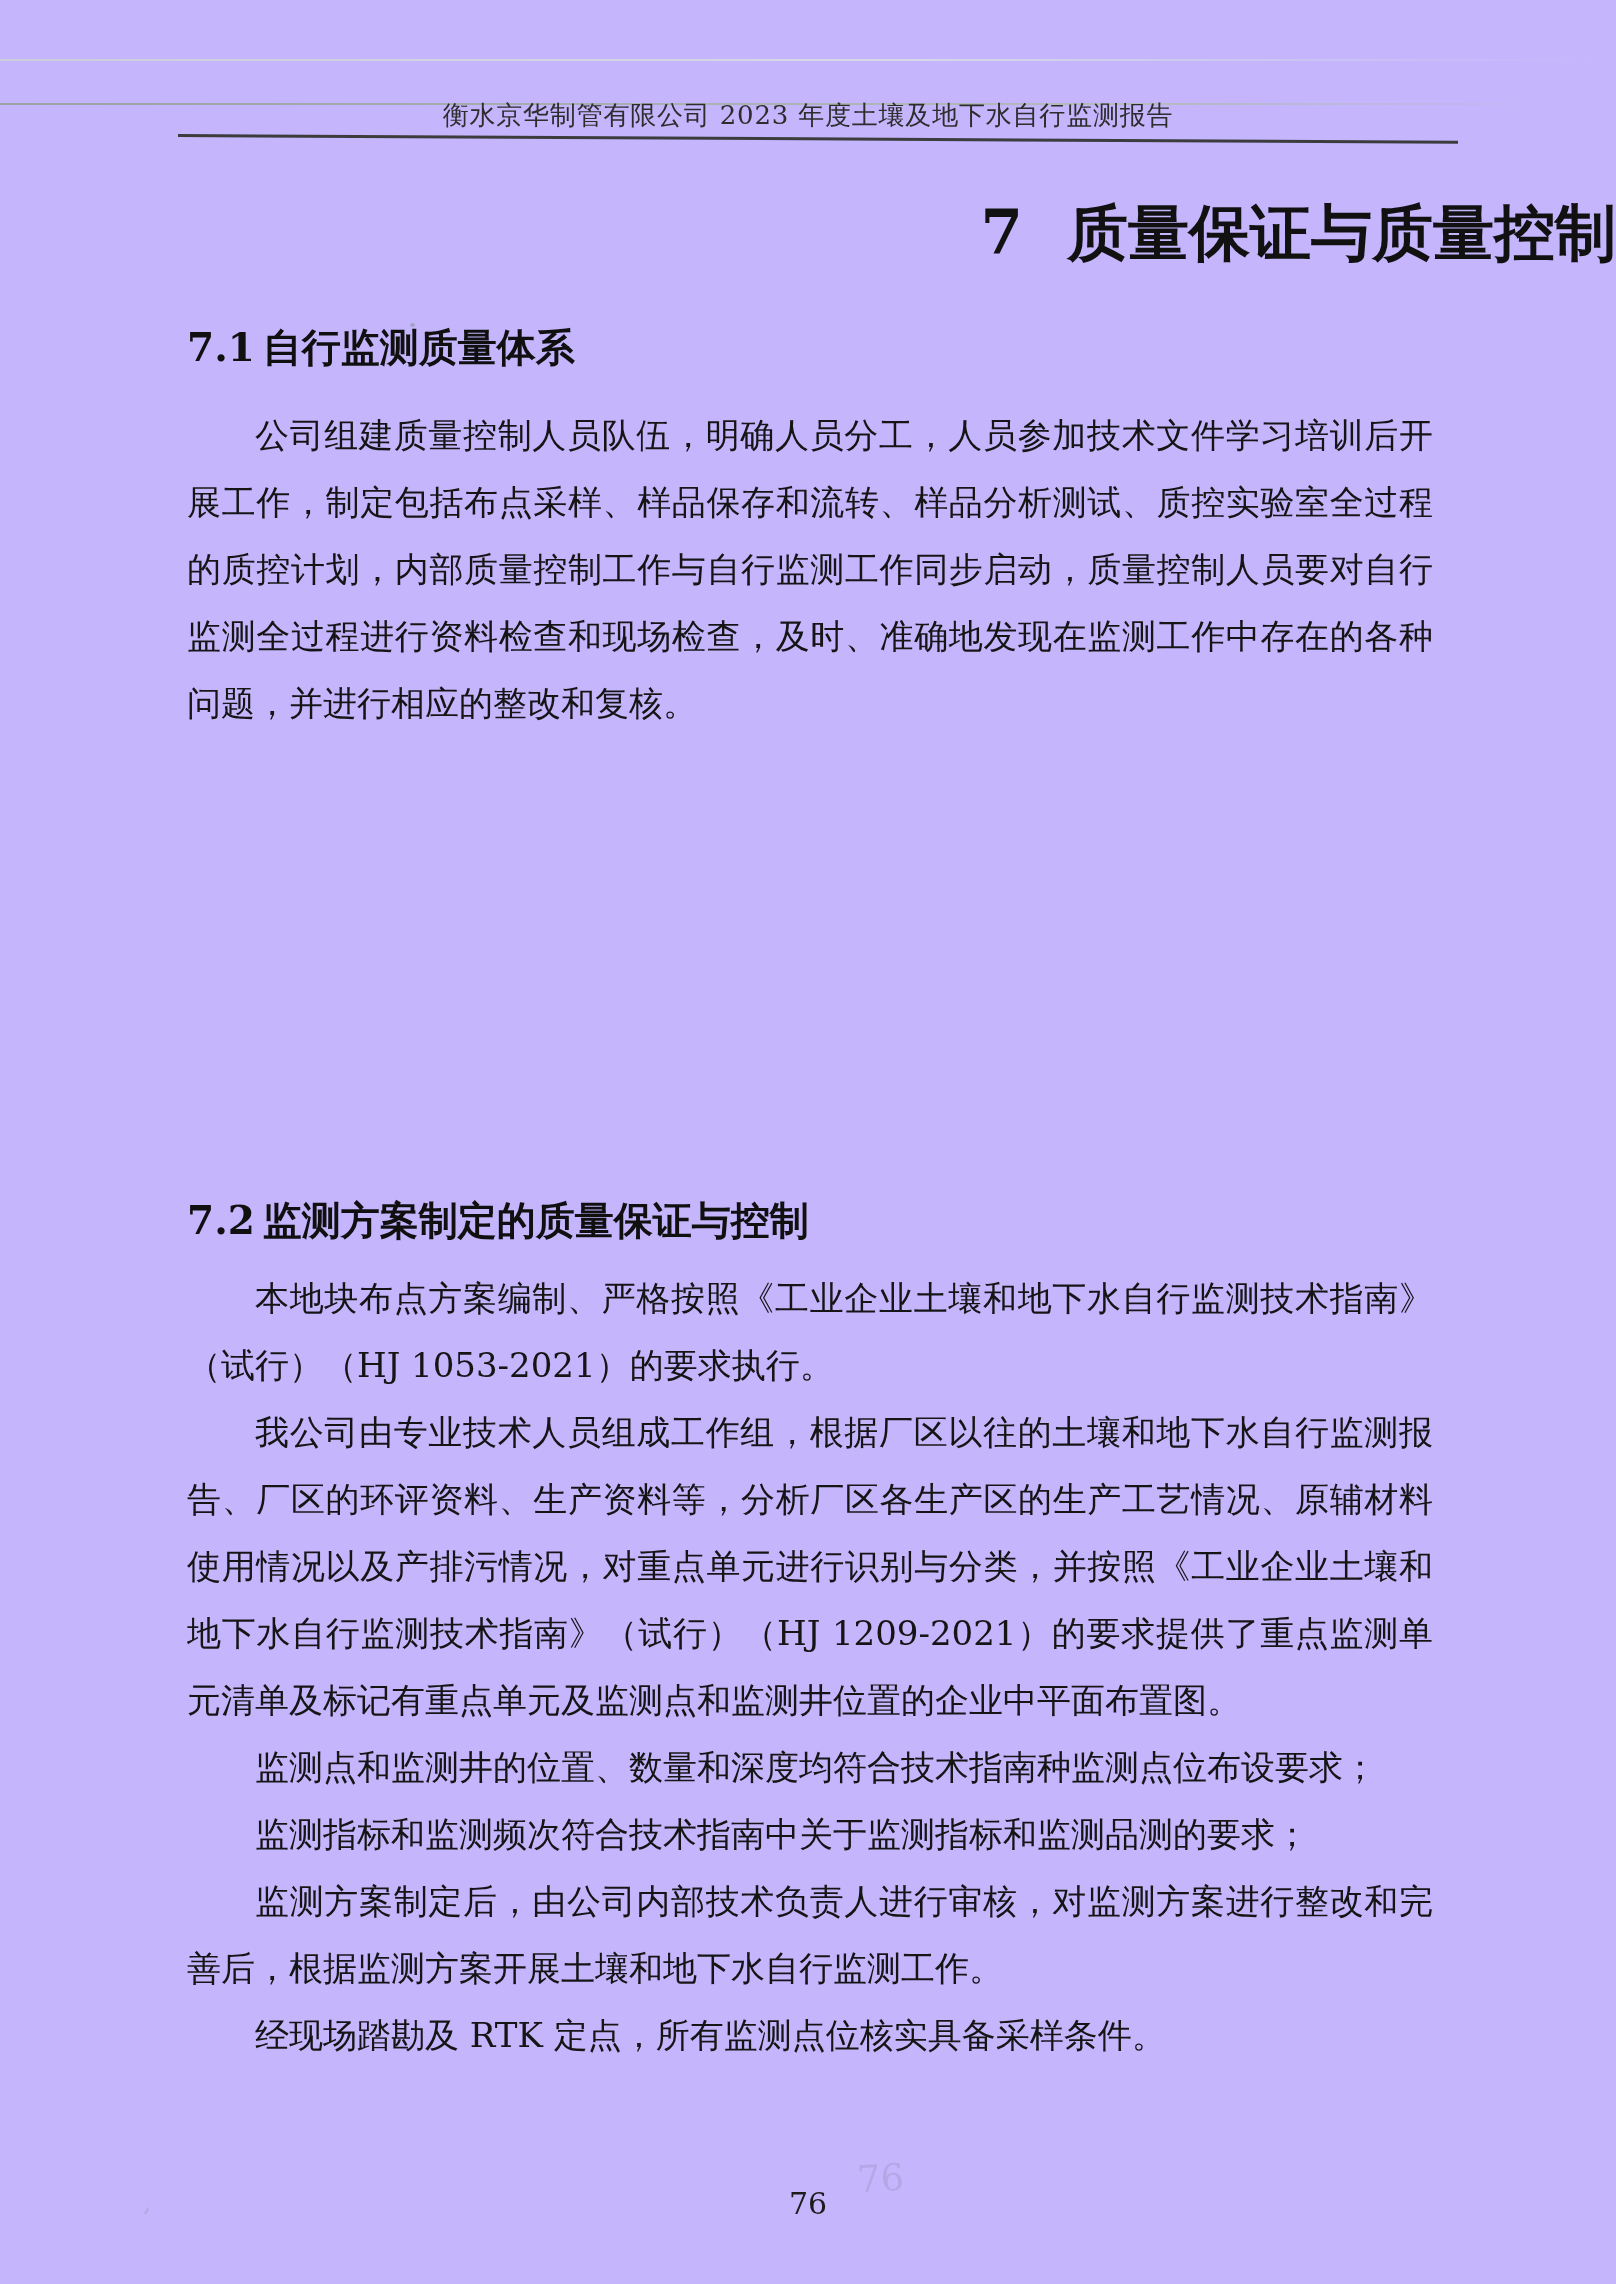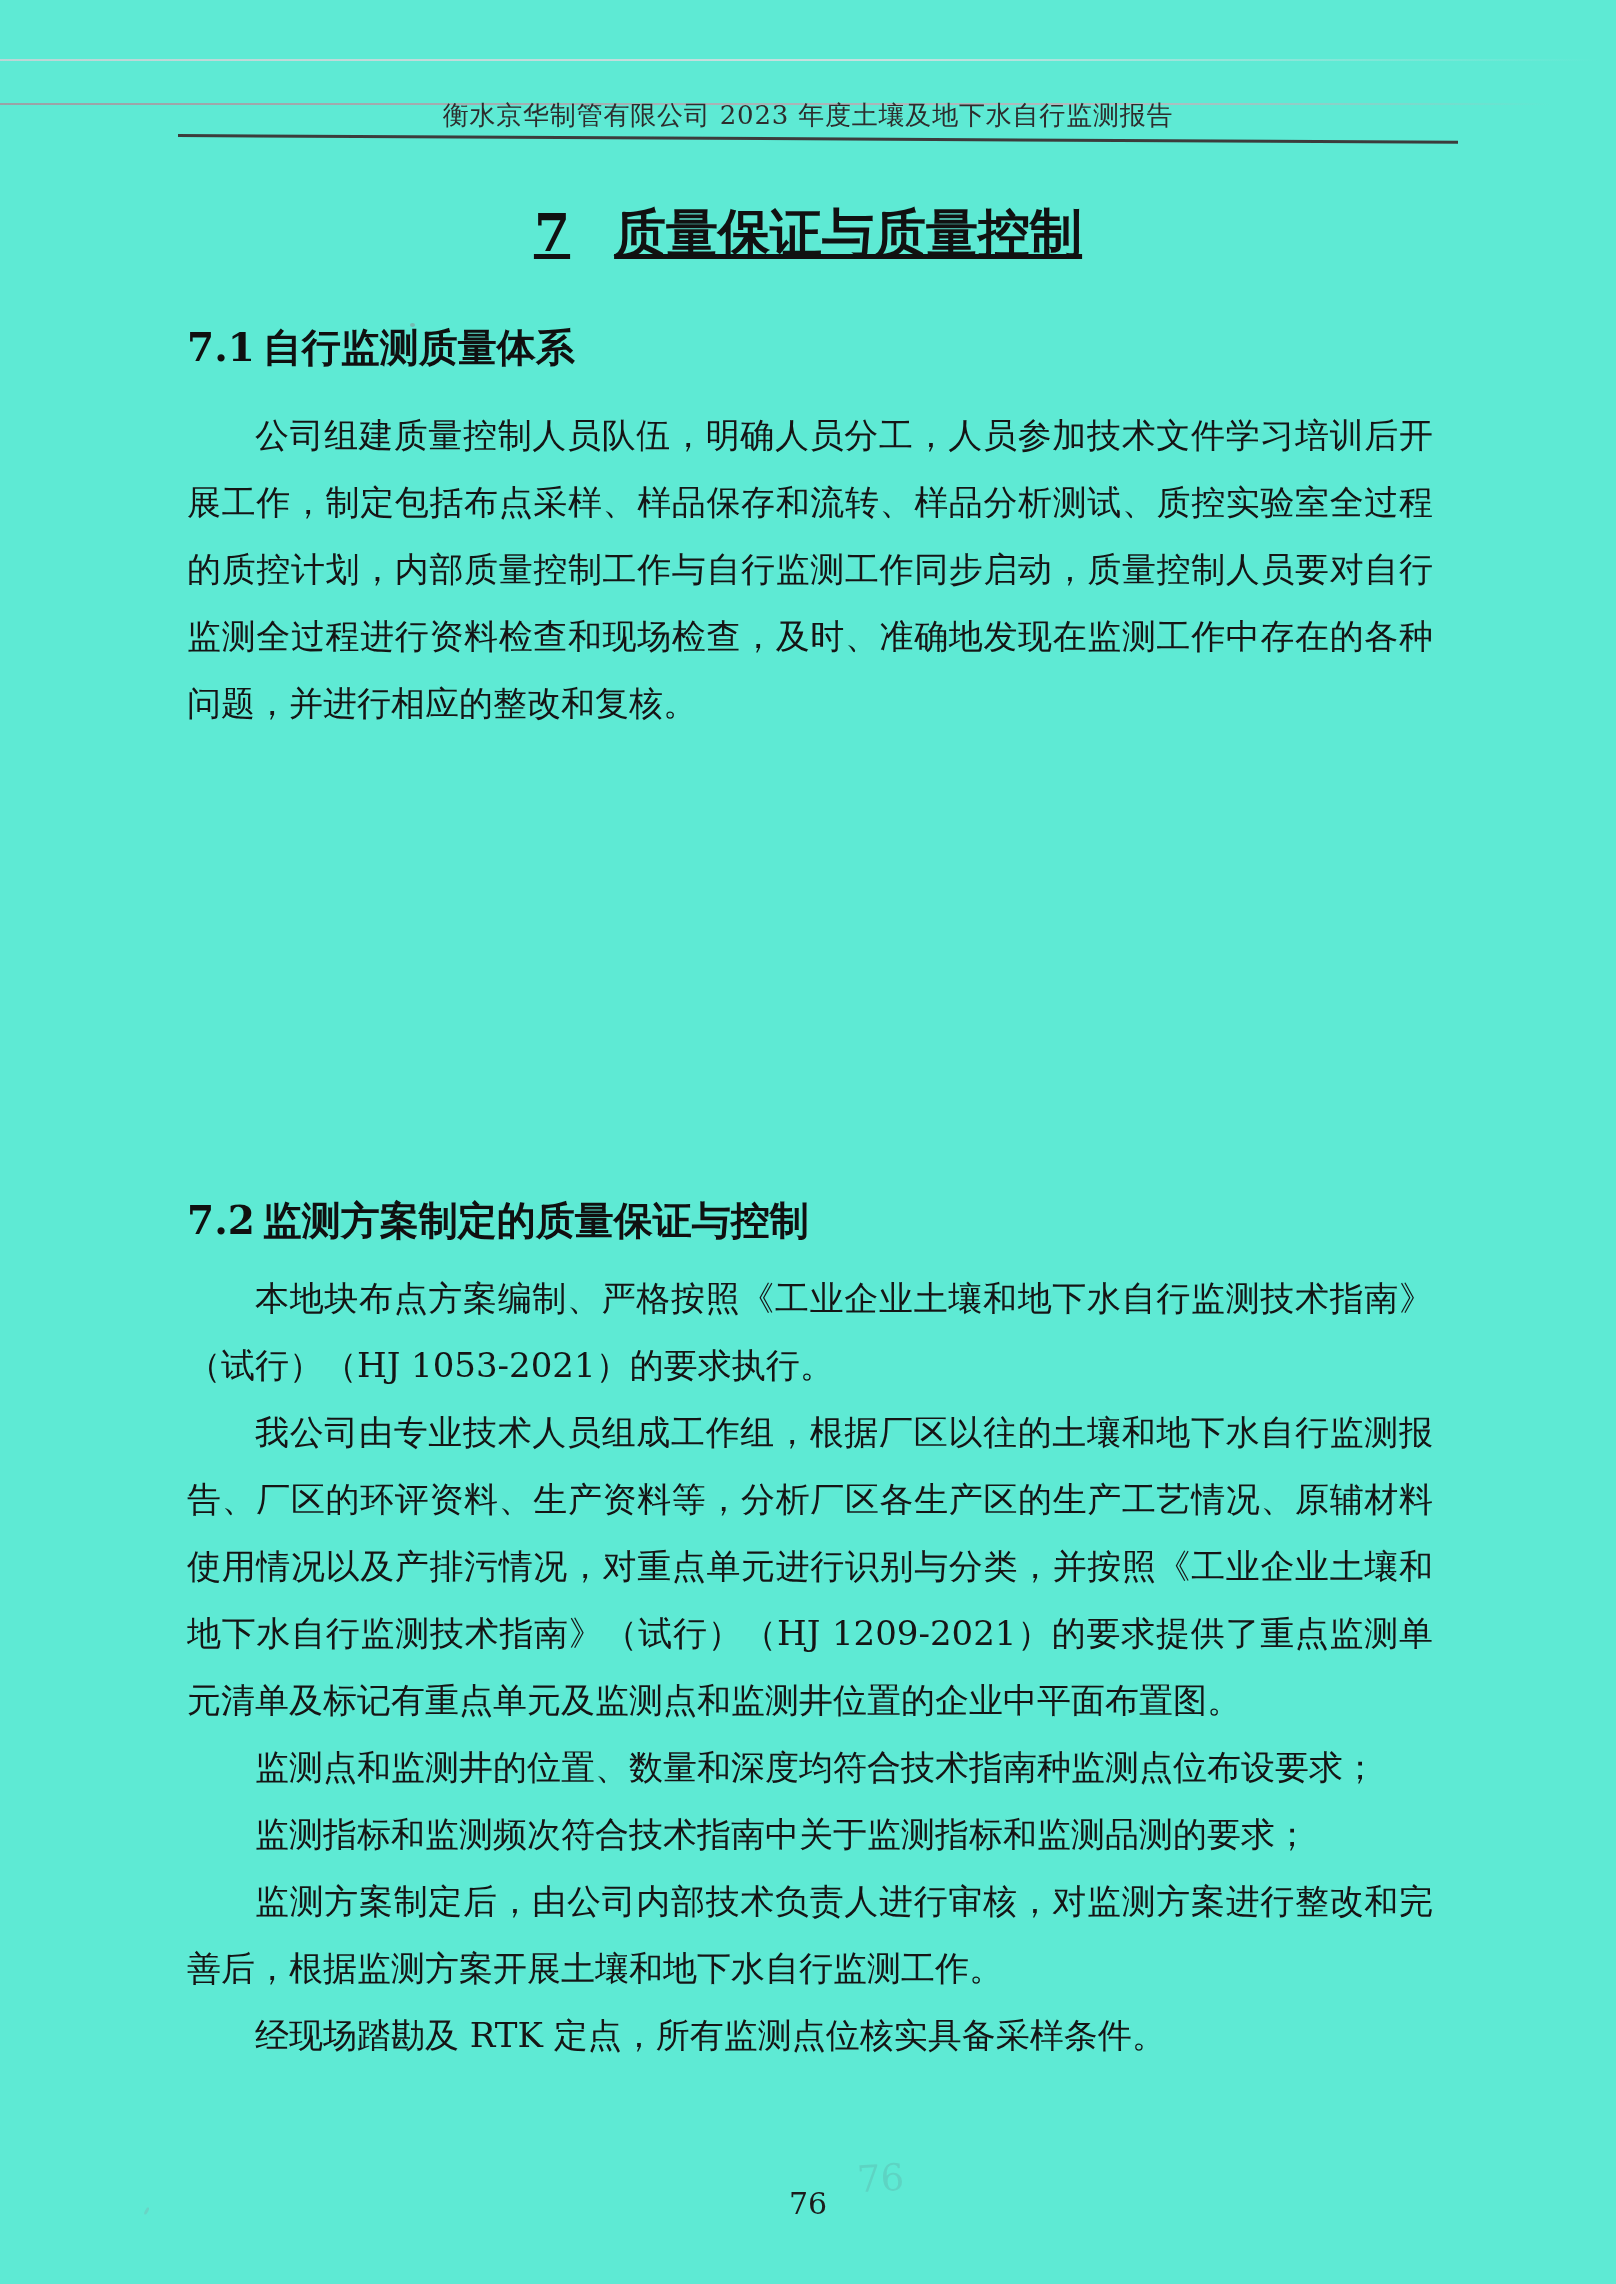--- a/index.html
+++ b/index.html
@@ -4,21 +4,21 @@
 <style>
   html,body{margin:0;padding:0;}
   body{
     width:1616px;height:2284px;
     background:#f4f7f7;
     font-family:"DejaVu Serif","Liberation Serif",serif;
   }
   .page{
     position:relative;
     width:1616px;height:2284px;
-    background:#5eead4;
+    background:#c4b5fd;
     color:#1e1e1e;
     overflow:hidden;
   }
   
   .scan-line{position:absolute;left:0;width:1616px;}
   .scan-line-a{
     top:59px;height:1.7px;
     background:linear-gradient(90deg,#ccd3d6 0%,#d9dfe1 55%,rgba(217,223,225,0) 99%);
     opacity:.85;
   }
@@ -36,23 +36,23 @@
   .header-rule{
     position:absolute;top:134px;left:178px;
     width:1280px;height:2.5px;
     background:#3c3c3c;
     transform:rotate(0.3deg);
     transform-origin:left center;
   }
   .chapter-title{
     position:absolute;top:199px;left:0;width:100%;
     margin:0;
-    text-align:center;
-    font-size:52px;line-height:67px;
-    font-weight:bold;color:#111;text-decoration:underline;
+    text-align:right;
+    font-size:61px;line-height:67px;
+    font-weight:bold;color:#111;
   }
   .chapter-num{margin-right:44px;}
   .section-heading{
     position:absolute;left:187px;margin:0;
     font-size:39px;line-height:51px;
     font-weight:bold;color:#101010;
     white-space:nowrap;
   }
   .s1{top:322px;}
   .s2{top:1195px;}

